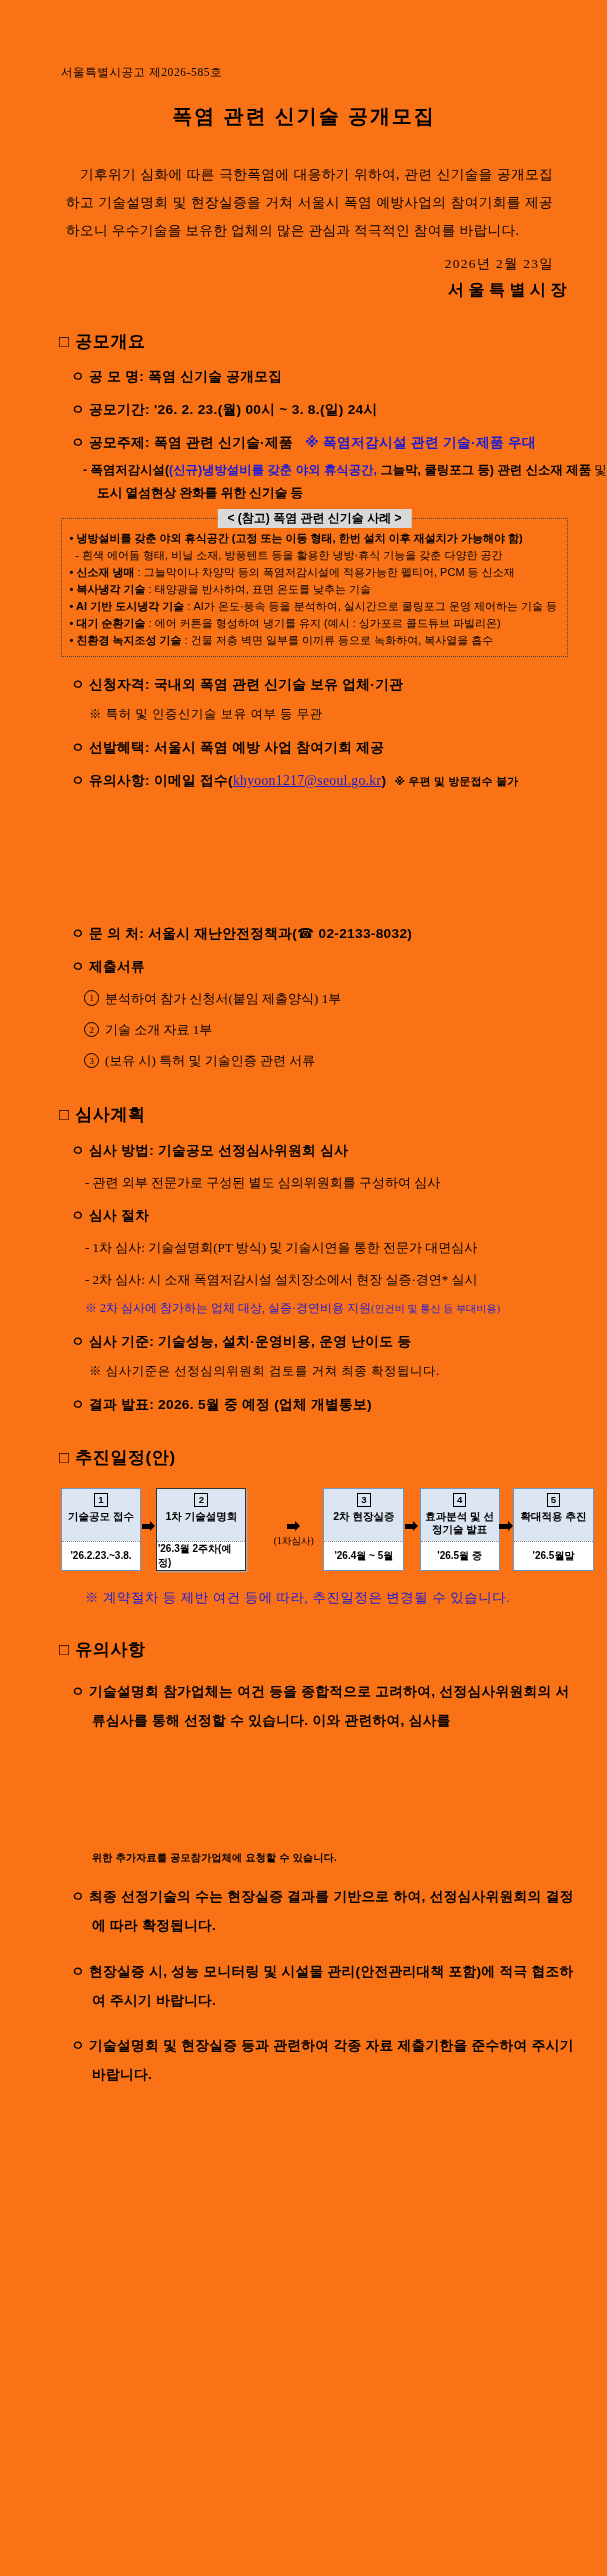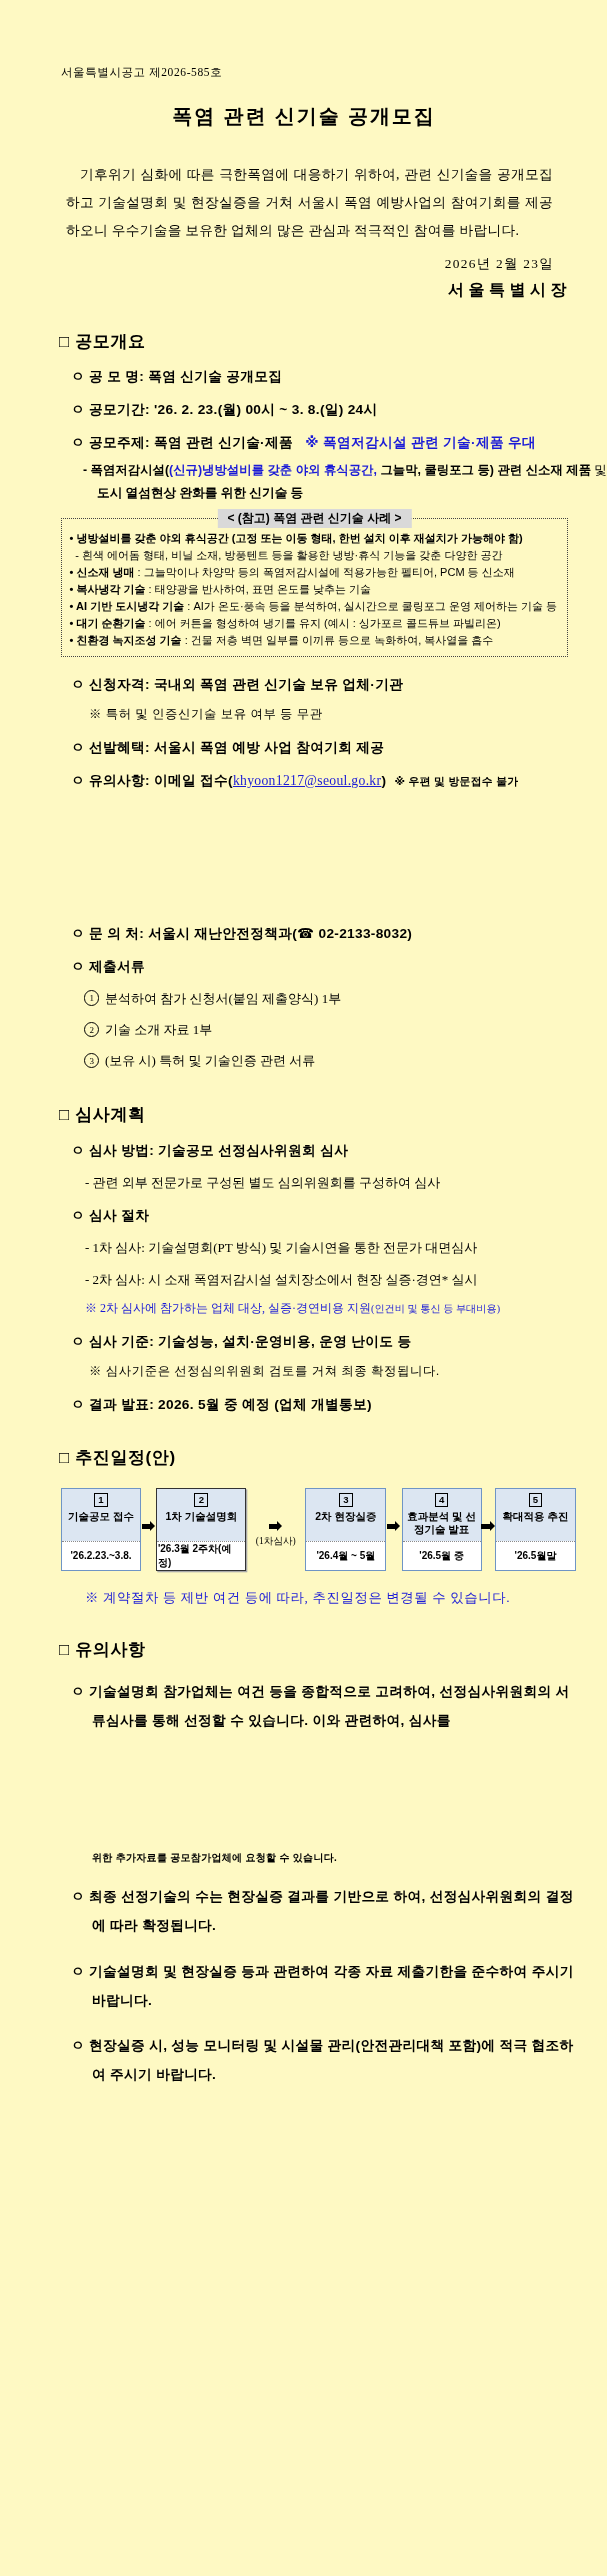--- a/index.html
+++ b/index.html
@@ -5,21 +5,21 @@
   :root{
     --blue:#1b1bd7;
     --box-fill:#dce6f2;
     --box-border:#6f95c5;
     --ex-title-bg:#d9d9d9;
   }
   *{box-sizing:border-box;}
   html,body{margin:0;padding:0;background:#fff;}
   .page{
     width:608px;height:2576px;position:relative;overflow:hidden;
-    background:#fef9c3;color:#000;
+    background:#f97316;color:#000;
     font-family:"Liberation Serif","DejaVu Serif",serif;
   }
   .gothic{font-family:"Liberation Sans","DejaVu Sans",sans-serif;}
   .blue{color:var(--blue);}
   .notice-no{margin:65px 0 0 61px;font-size:11.5px;letter-spacing:0.6px;}
   .doc-title{margin:23px 0 0 0;text-align:center;font-size:20px;font-weight:bold;letter-spacing:1.9px;}
   .intro{margin:31px 55px 0 66px;font-size:13.7px;line-height:28px;text-align:justify;text-indent:14px;letter-spacing:0.3px;}
   .date-line{margin:10.2px 54px 0 0;text-align:right;font-size:13.4px;letter-spacing:1.3px;}
   .signer{margin:6.4px 37px 0 0;text-align:right;font-size:16px;font-weight:bold;letter-spacing:4.5px;}
   .sec-heading{margin:29px 0 0 59px;font-size:17px;font-weight:bold;letter-spacing:0.6px;}
@@ -44,21 +44,21 @@
   .sp-pagebreak2{height:116px;}
   .flow{margin:19px 0 0 61px;display:flex;align-items:flex-start;}
   .flow-box{height:83px;border:0.6px solid var(--box-border);display:flex;flex-direction:column;background:#fff;}
   .flow-box.dark{border:1.3px solid #333;box-shadow:1.3px 1.3px 0 #aaa;}
   .fw1{width:80px;}.fw2{width:90px;}.fw3{width:81px;}.fw4{width:80px;}.fw5{width:81px;}
   .flow-top{flex:0 0 52px;background:var(--box-fill);text-align:center;padding-top:4.5px;}
   .step-num{display:inline-block;border:1.3px solid #000;padding:0 3.2px;font-size:9.6px;font-weight:bold;line-height:12px;}
   .step-title{display:block;margin-top:2.5px;font-size:10.5px;font-weight:bold;line-height:13.4px;padding:0 1.3px;}
   .flow-bottom{flex:1;border-top:1.3px dotted #8a8a8a;display:flex;align-items:center;justify-content:center;font-size:10px;font-weight:bold;background:#fff;padding:0 0.6px;}
   .flow-gap{display:flex;flex-direction:column;align-items:center;padding-top:36px;}
-  .gw1{width:15.3px;}.gw2{width:59px;}.gw3{width:15.3px;}.gw4{width:13.4px;}
+  .gw1{width:15.3px;}.gw2{width:59px;margin-left:18px;}.gw3{width:15.3px;}.gw4{width:13.4px;}
   .arrow{width:8.3px;height:5.1px;background:#000;position:relative;margin-right:5.7px;}
   .arrow::after{content:"";position:absolute;left:8.3px;top:-2.5px;border-left:5.7px solid #000;border-top:5.1px solid transparent;border-bottom:5.1px solid transparent;}
   .arrow-label{margin-top:5.7px;font-size:9.6px;white-space:nowrap;font-family:"Liberation Serif","DejaVu Serif",serif;}
   .sched-note{margin:18px 0 0 85px;font-size:13.4px;color:var(--blue);letter-spacing:0.6px;}
   .note-para{margin:16.6px 25.5px 0 71px;font-size:13.7px;font-weight:bold;line-height:29px;padding-left:21px;text-indent:-21px;letter-spacing:0.3px;}
   .note-cont{margin:0 12px 0 92px;font-size:10px;font-weight:bold;letter-spacing:0.3px;}
 </style>
 </head>
 <body>
 
@@ -164,17 +164,17 @@
 
   <div class="sec-heading gothic" style="margin-top:31px;">□ 유의사항</div>
 
   <div class="note-para gothic">ㅇ 기술설명회 참가업체는 여건 등을 종합적으로 고려하여, 선정심사위원회의 서류심사를 통해 선정할 수 있습니다. 이와 관련하여, 심사를</div>
 
   <div class="spacer sp-pagebreak2"></div>
 
   <div class="note-cont gothic">위한 추가자료를 공모참가업체에 요청할 수 있습니다.</div>
 
   <div class="note-para gothic">ㅇ 최종 선정기술의 수는 현장실증 결과를 기반으로 하여, 선정심사위원회의 결정에 따라 확정됩니다.</div>
+  <div class="note-para gothic">ㅇ 현장실증 시, 성능 모니터링 및 시설물 관리(안전관리대책 포함)에 적극 협조하여 주시기 바랍니다.</div>
   <div class="note-para gothic">ㅇ 기술설명회 및 현장실증 등과 관련하여 각종 자료 제출기한을 준수하여 주시기 바랍니다.</div>
-  <div class="note-para gothic">ㅇ 현장실증 시, 성능 모니터링 및 시설물 관리(안전관리대책 포함)에 적극 협조하여 주시기 바랍니다.</div>
 
 </div>
 
 
 </body></html>

